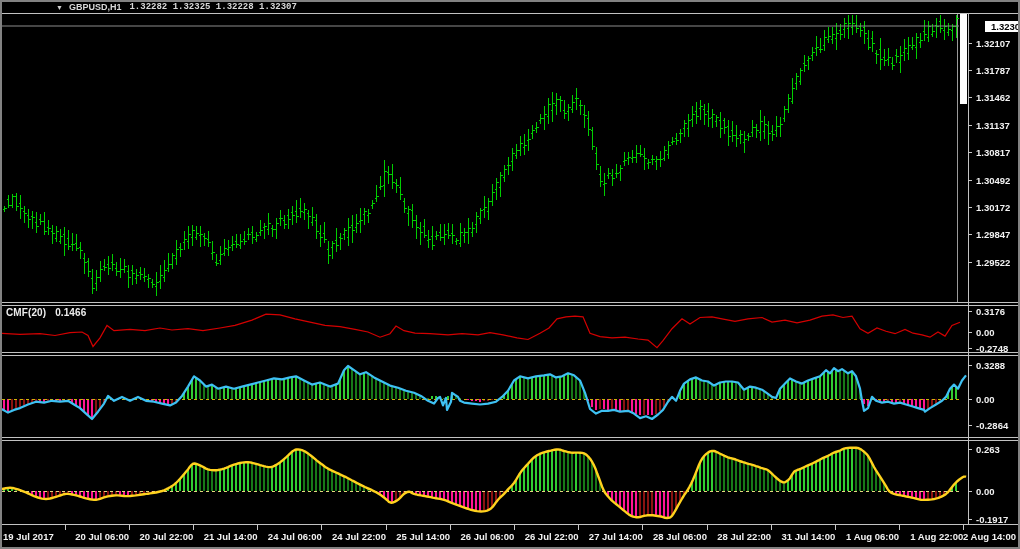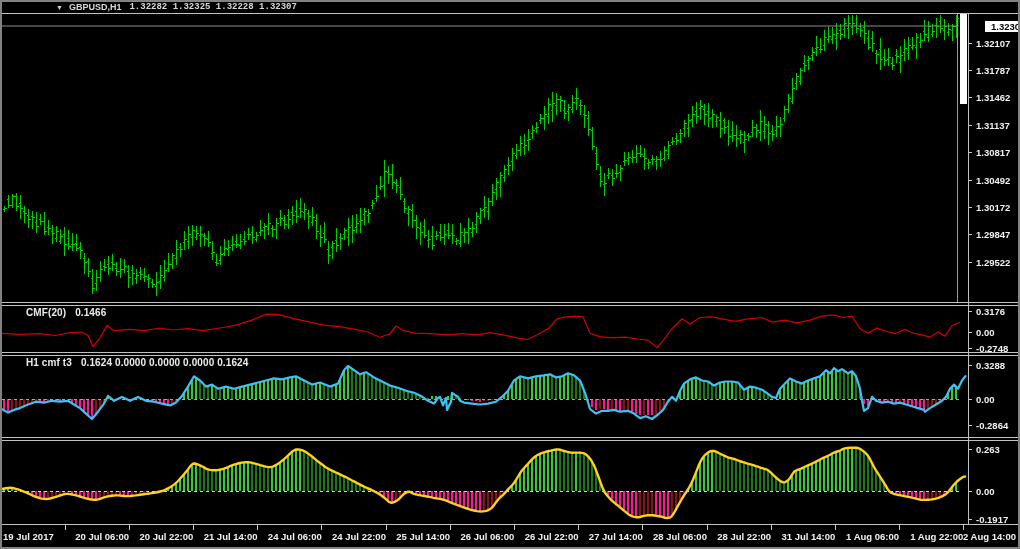--- a/index.html
+++ b/index.html
@@ -6,21 +6,21 @@
   .window{position:relative;width:1020px;height:549px;background:#000;
     border:2px solid #828282;box-sizing:border-box;overflow:hidden;
     font-family:"Liberation Sans",sans-serif;}
   .titlebar{position:absolute;left:1px;top:0;width:100%;height:11px;background:#000;
     color:#d9d9d9;font-size:9px;font-weight:700;display:flex;align-items:flex-start;
     white-space:pre;z-index:5;margin-left:48px;}
   .menu-ico{font-size:7px;color:#cfcfcf;margin:0 6px 0 5px;line-height:11px;}
   .tq{margin-left:8px;font-family:Liberation Mono, monospace;}
   svg{position:absolute;left:0;top:0;z-index:1;}
   .ax{font:700 9.5px "Liberation Sans",sans-serif;fill:#F2F2F2;}
-  .ind{position:absolute;left:24px;color:#ececec;font-size:10px;font-weight:600;
+  .ind{position:absolute;left:4px;color:#ececec;font-size:10px;font-weight:600;
     letter-spacing:.1px;z-index:4;white-space:pre;}
   .ind .val{margin-left:9px;}
   .pricebox{position:absolute;left:967px;width:49px;height:11px;background:#fff;
     color:#000;font-size:9.5px;font-weight:700;line-height:11px;padding-left:6px;
     box-sizing:border-box;z-index:4;margin-left:16px;}
   .thumb{position:absolute;left:958px;top:12px;width:7px;height:90px;background:#fff;z-index:3;}
 </style>
 </head>
 <body>
 
@@ -593,17 +593,16 @@
         <text x="680" y="540" class="ax" text-anchor="middle">28 Jul 06:00</text>
         <text x="744.2" y="540" class="ax" text-anchor="middle">28 Jul 22:00</text>
         <text x="808.4000000000001" y="540" class="ax" text-anchor="middle">31 Jul 14:00</text>
         <text x="872.6" y="540" class="ax" text-anchor="middle">1 Aug 06:00</text>
         <text x="936.8000000000001" y="540" class="ax" text-anchor="middle">1 Aug 22:00</text>
         <text x="1016" y="540" class="ax" text-anchor="end">2 Aug 14:00</text>
       </g>
     </svg>
 
   <div class="ind" style="top:305px"><span>CMF(20)</span><span class="val">0.1466</span></div>
-  <div class="ind" style="top:355px"><span>H1 cmf t3</span><span class="val">0.1624 0.0000 0.0000 0.0000 0.1624</span></div>
 
   <div class="pricebox" style="top: 18.512px;">1.32307</div>
   <div class="thumb"></div>
 </div>
 
 </body></html>

